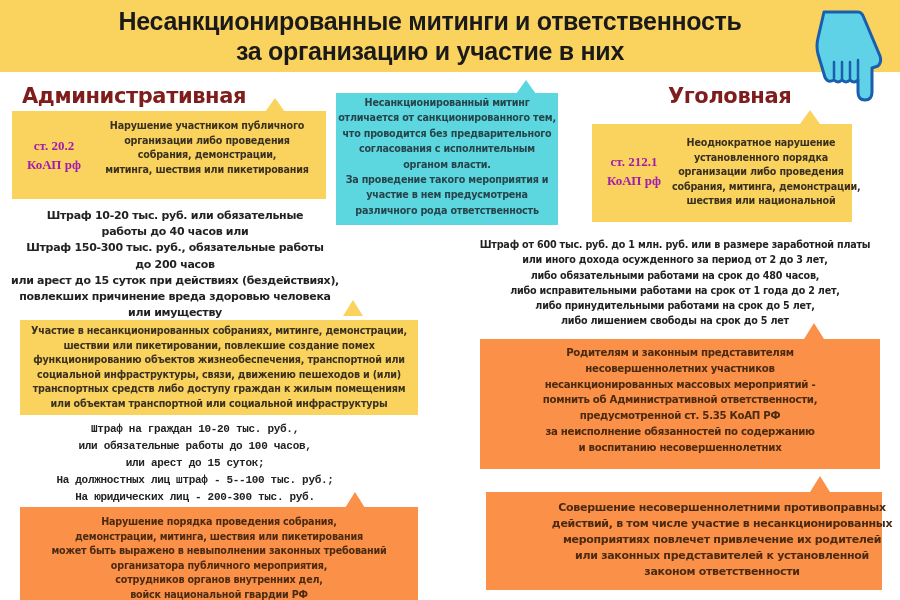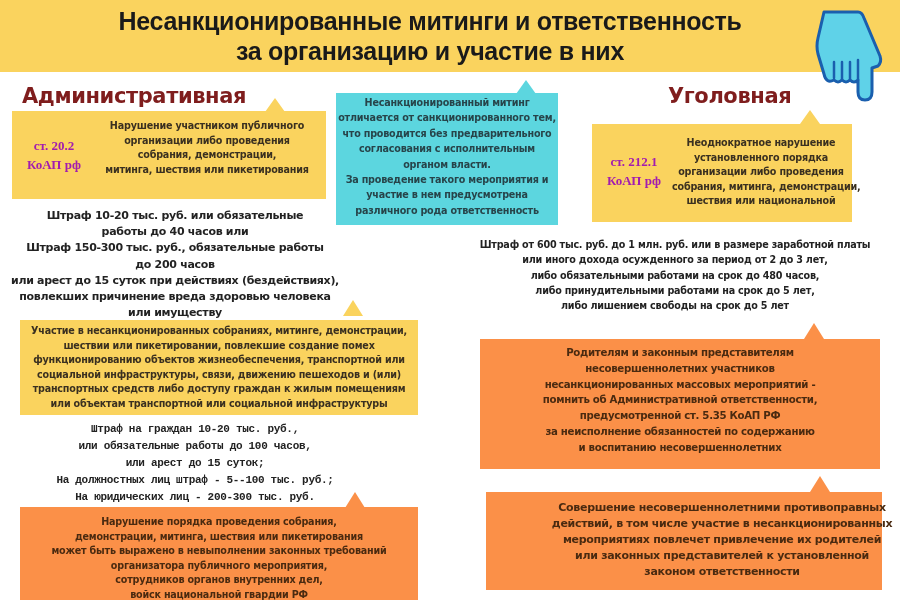--- a/index.html
+++ b/index.html
@@ -150,20 +150,21 @@
     <span class="line">организации либо проведения</span>
     <span class="line">собрания, митинга, демонстрации,</span>
     <span class="line">шествия или национальной</span>
   </div>
 </div>
 
 <div class="abs desc" style="left:470px; top:237px; width:410px; color:#222; line-height:15.3px;">
   <span class="line">Штраф от 600 тыс. руб. до 1 млн. руб. или в размере заработной платы</span>
   <span class="line">или иного дохода осужденного за период от 2 до 3 лет,</span>
   <span class="line">либо обязательными работами на срок до 480 часов,</span>
+  <span class="line">либо исправительными работами на срок от 1 года до 2 лет,</span>
   <span class="line">либо принудительными работами на срок до 5 лет,</span>
   <span class="line">либо лишением свободы на срок до 5 лет</span>
 </div>
 
 <div class="tip o" style="left:804px; top:323px;"></div>
 <div class="abs box orange" style="left:480px; top:339px; width:400px; height:130px;">
   <div class="abs plain orange-text" style="left:0; top:6px; width:400px; font-size:10.2px; line-height:15.8px;">
     <span class="line">Родителям и законным представителям</span>
     <span class="line">несовершеннолетних участников</span>
     <span class="line">несанкционированных массовых мероприятий  -</span>

